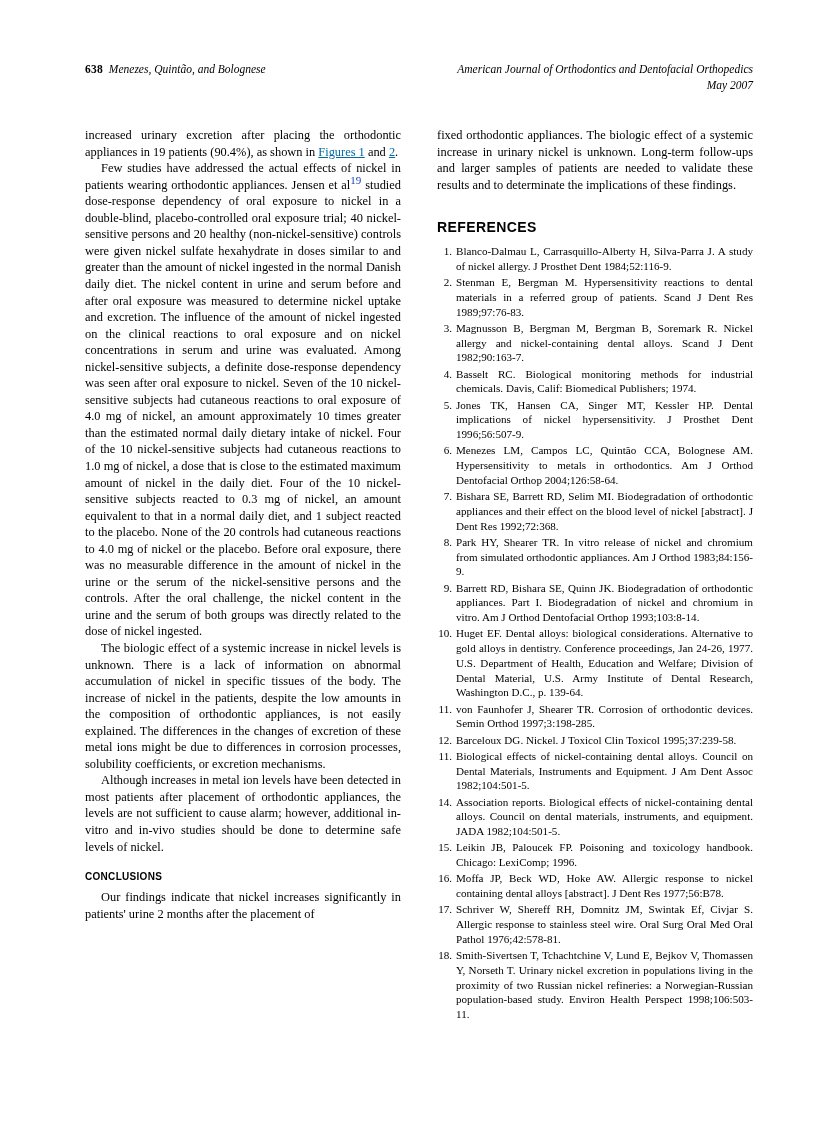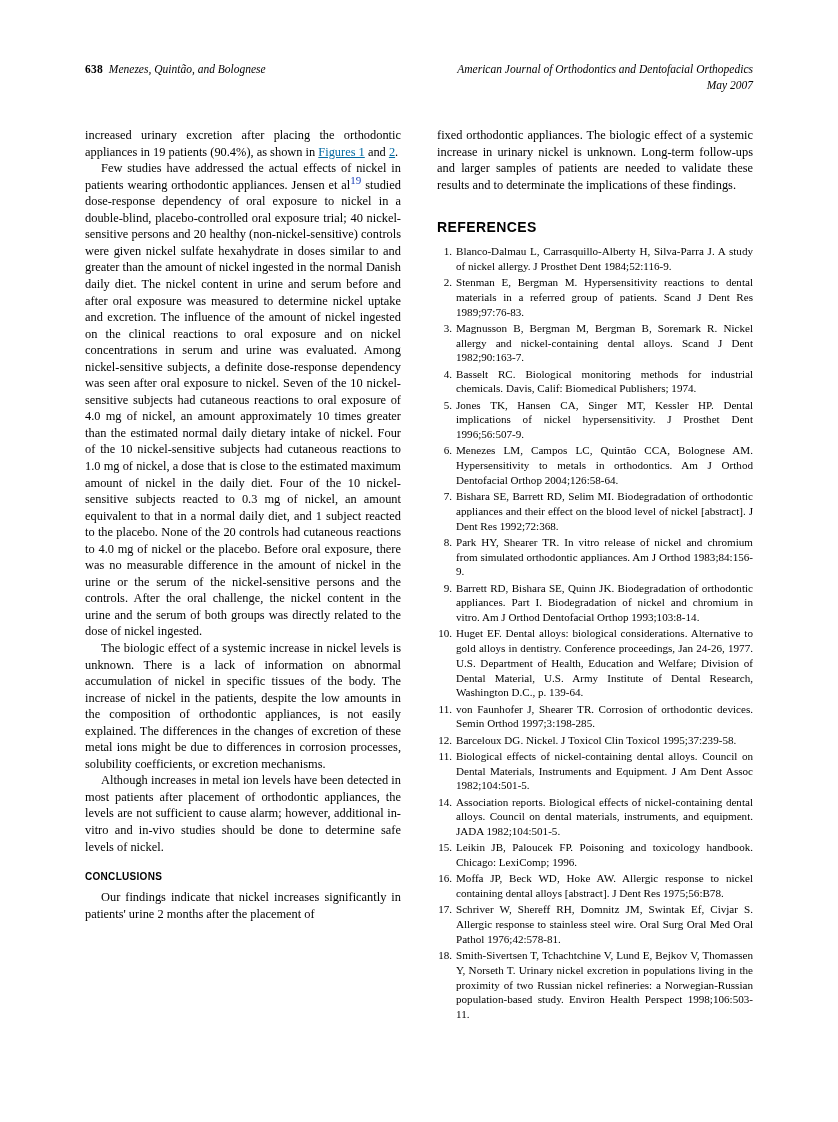--- a/index.html
+++ b/index.html
@@ -163,21 +163,21 @@
           <li><span class="num">6.</span><span>Menezes LM, Campos LC, Quintão CCA, Bolognese AM. Hypersensitivity to metals in orthodontics. Am J Orthod Dentofacial Orthop 2004;126:58-64.</span></li>
           <li><span class="num">7.</span><span>Bishara SE, Barrett RD, Selim MI. Biodegradation of orthodontic appliances and their effect on the blood level of nickel [abstract]. J Dent Res 1992;72:368.</span></li>
           <li><span class="num">8.</span><span>Park HY, Shearer TR. In vitro release of nickel and chromium from simulated orthodontic appliances. Am J Orthod 1983;84:156-9.</span></li>
           <li><span class="num">9.</span><span>Barrett RD, Bishara SE, Quinn JK. Biodegradation of orthodontic appliances. Part I. Biodegradation of nickel and chromium in vitro. Am J Orthod Dentofacial Orthop 1993;103:8-14.</span></li>
           <li><span class="num">10.</span><span>Huget EF. Dental alloys: biological considerations. Alternative to gold alloys in dentistry. Conference proceedings, Jan 24-26, 1977. U.S. Department of Health, Education and Welfare; Division of Dental Material, U.S. Army Institute of Dental Research, Washington D.C., p. 139-64.</span></li>
           <li><span class="num">11.</span><span>von Faunhofer J, Shearer TR. Corrosion of orthodontic devices. Semin Orthod 1997;3:198-285.</span></li>
           <li><span class="num">12.</span><span>Barceloux DG. Nickel. J Toxicol Clin Toxicol 1995;37:239-58.</span></li>
           <li><span class="num">11.</span><span>Biological effects of nickel-containing dental alloys. Council on Dental Materials, Instruments and Equipment. J Am Dent Assoc 1982;104:501-5.</span></li>
           <li><span class="num">14.</span><span>Association reports. Biological effects of nickel-containing dental alloys. Council on dental materials, instruments, and equipment. JADA 1982;104:501-5.</span></li>
           <li><span class="num">15.</span><span>Leikin JB, Paloucek FP. Poisoning and toxicology handbook. Chicago: LexiComp; 1996.</span></li>
-          <li><span class="num">16.</span><span>Moffa JP, Beck WD, Hoke AW. Allergic response to nickel containing dental alloys [abstract]. J Dent Res 1975;56:B78.</span></li>
+          <li><span class="num">16.</span><span>Moffa JP, Beck WD, Hoke AW. Allergic response to nickel containing dental alloys [abstract]. J Dent Res 1977;56:B78.</span></li>
           <li><span class="num">17.</span><span>Schriver W, Shereff RH, Domnitz JM, Swintak Ef, Civjar S. Allergic response to stainless steel wire. Oral Surg Oral Med Oral Pathol 1976;42:578-81.</span></li>
           <li><span class="num">18.</span><span>Smith-Sivertsen T, Tchachtchine V, Lund E, Bejkov V, Thomassen Y, Norseth T. Urinary nickel excretion in populations living in the proximity of two Russian nickel refineries: a Norwegian-Russian population-based study. Environ Health Perspect 1998;106:503-11.</span></li>
         </ol>
       </div>
 
     </div>
   </div>
 </div>
 
 </body></html>

